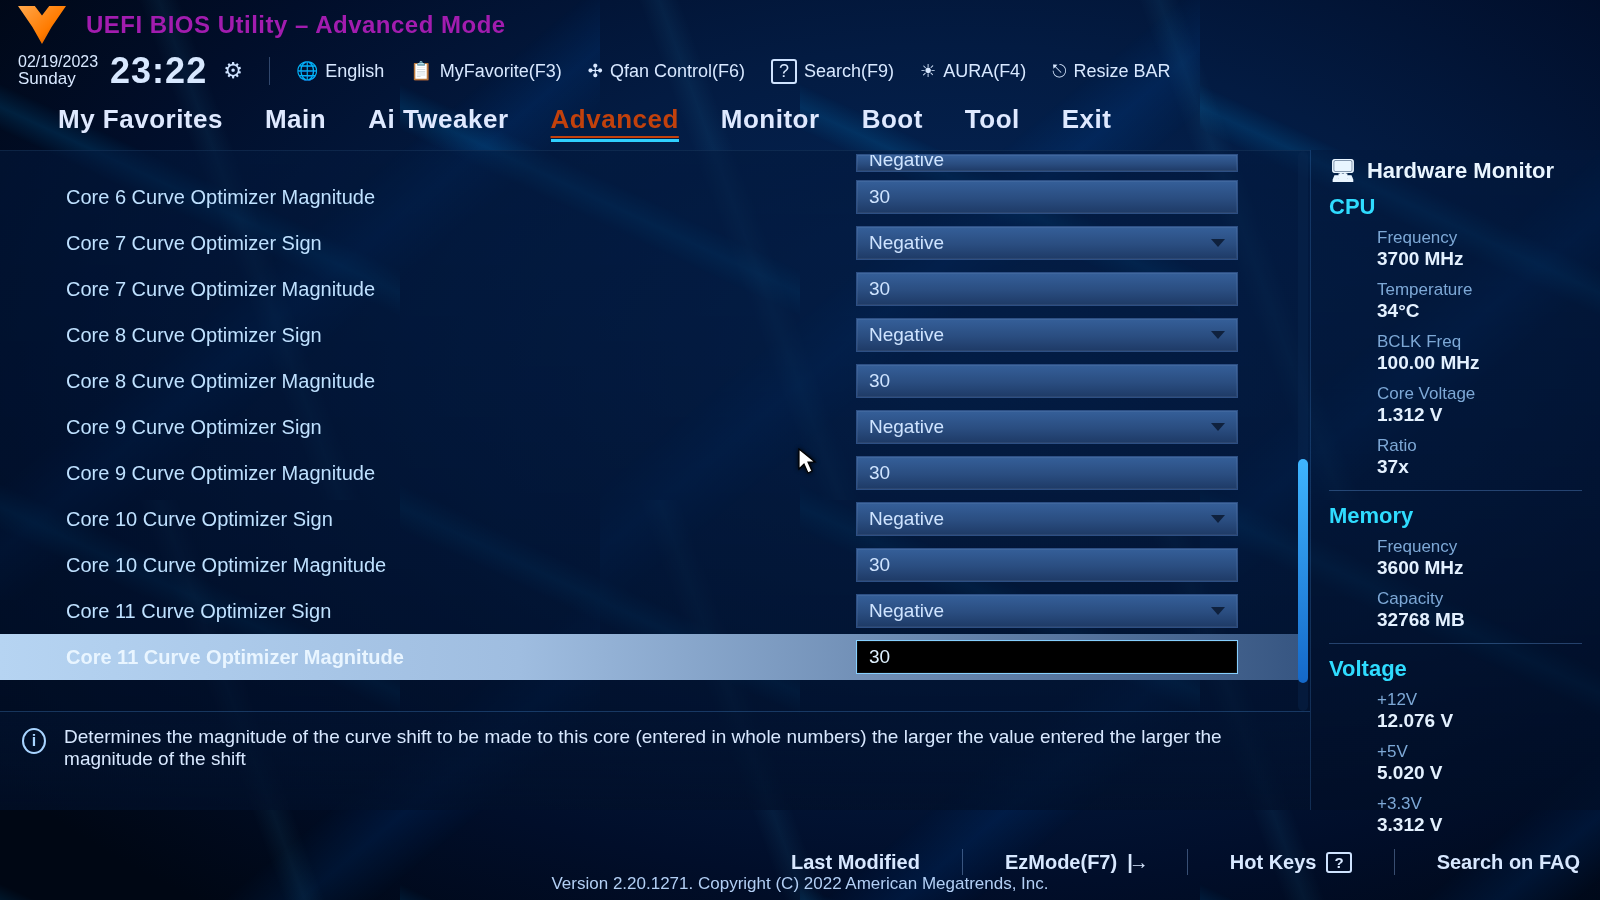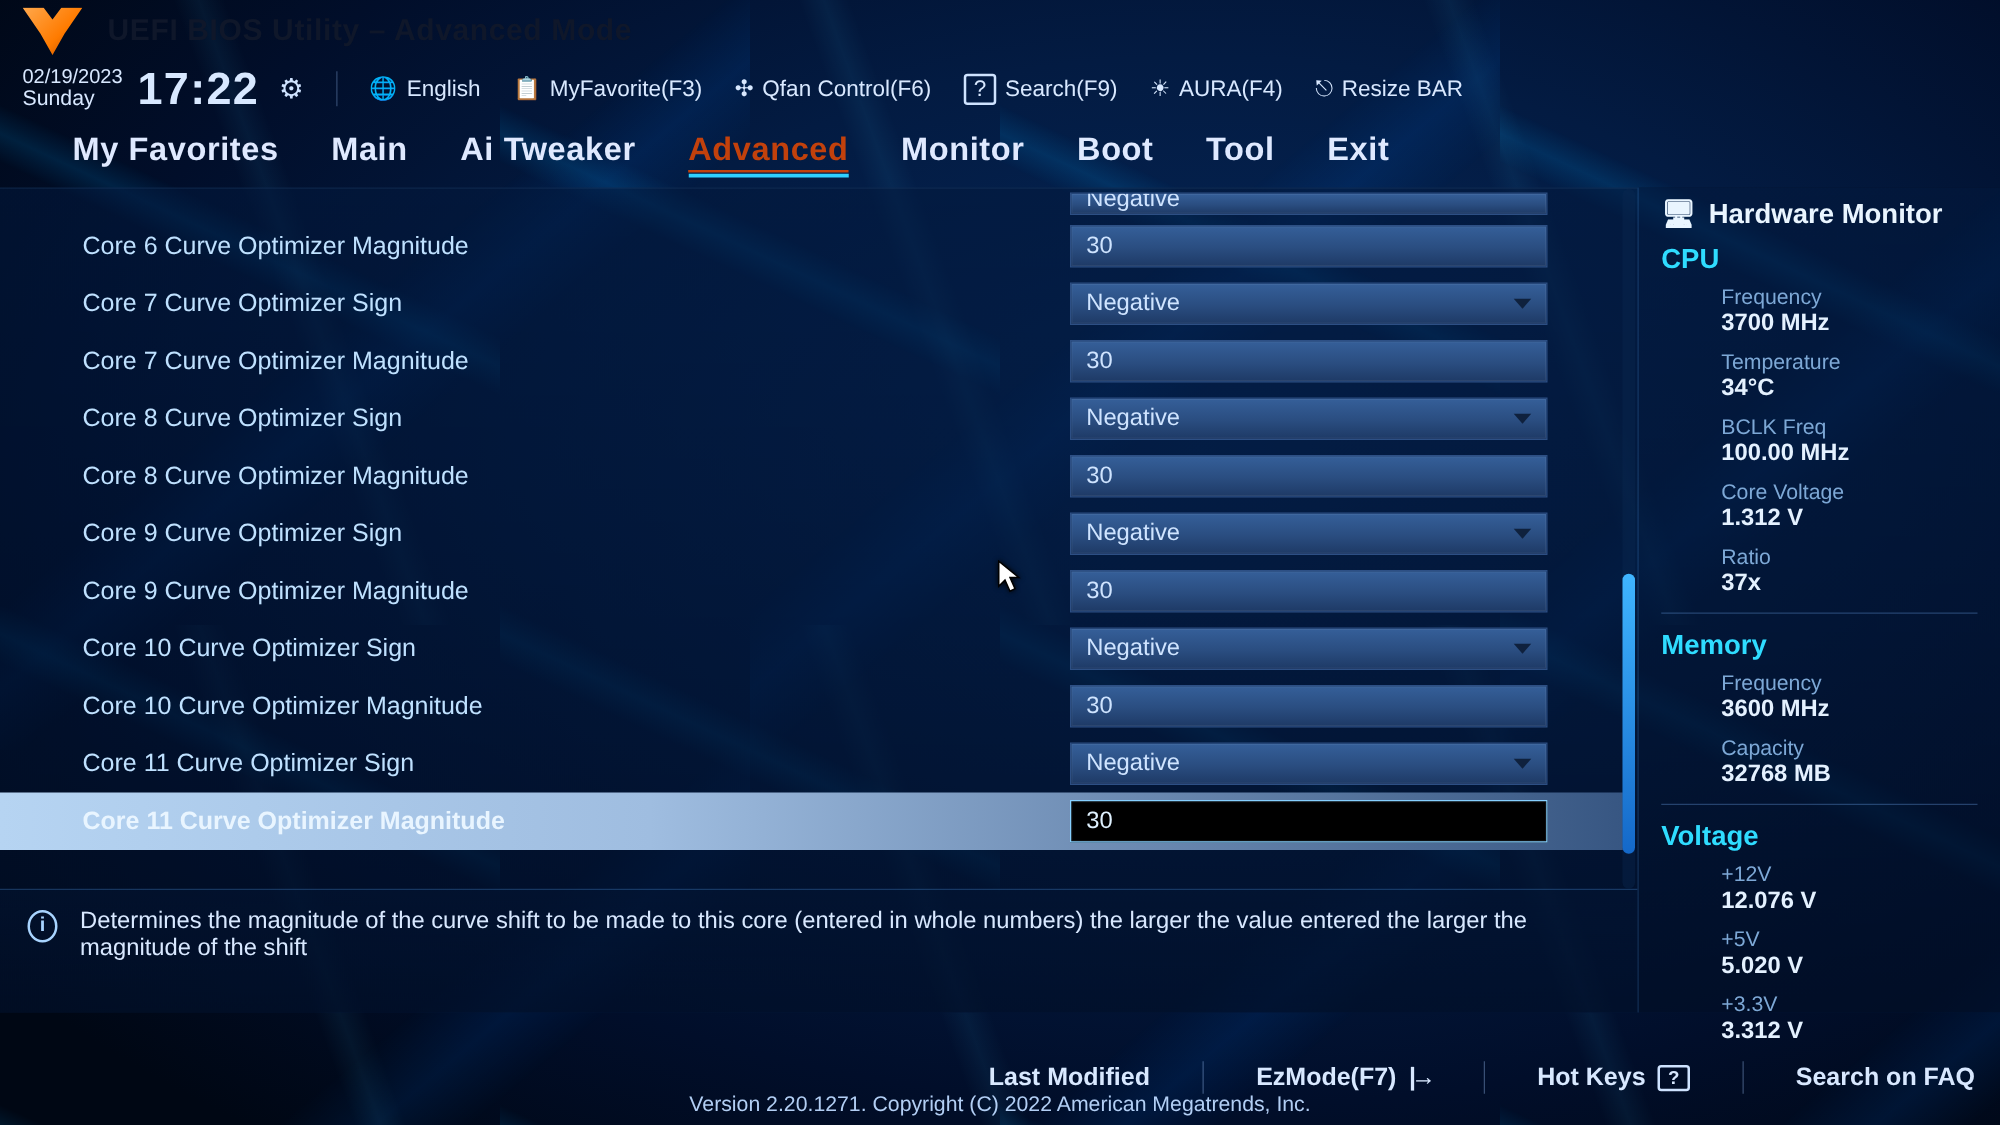--- a/index.html
+++ b/index.html
@@ -28,21 +28,21 @@
     position: relative; z-index: 2;
     display: flex; align-items: center; gap: 20px;
     padding: 6px 18px 2px 18px;
   }
   .logo {
     width: 48px; height: 38px;
     background: linear-gradient(135deg,#ffa84c,#ff7b00 60%,#b34700);
     clip-path: polygon(0% 0%, 35% 0%, 50% 25%, 65% 0%, 100% 0%, 70% 55%, 50% 100%, 30% 55%);
     filter: drop-shadow(0 0 4px rgba(255,140,0,.6));
   }
-  .title { font-size: 24px; font-weight: 600; letter-spacing: .5px; color:#0f172a;}
+  .title { font-size: 24px; font-weight: 600; letter-spacing: .5px; color:#a21caf;}
 
   .toolbar {
     position: relative; z-index:2;
     display: flex; align-items: center; gap: 26px;
     padding: 4px 18px 6px 18px;
     flex-wrap: nowrap;
   }
   .datetime { display:flex; align-items:center; gap:12px; }
   .date-block { font-size:16px; line-height:1.1; }
   .date-block .day { font-size:17px; }
@@ -168,21 +168,21 @@
   <div class="logo"></div>
   <div class="title">UEFI BIOS Utility – Advanced Mode</div>
 </div>
 
 <div class="toolbar">
   <div class="datetime">
     <div class="date-block">
       <div>02/19/2023</div>
       <div class="day">Sunday</div>
     </div>
-    <div class="clock">17:22</div>
+    <div class="clock">23:22</div>
     <span class="gear-icon">⚙</span>
   </div>
   <span class="sep"></span>
   <span class="tool">
       <span class="ico">🌐</span>
       <span>English</span>
     </span>
   <span class="tool">
       <span class="ico">📋</span>
       <span>MyFavorite(F3)</span>

